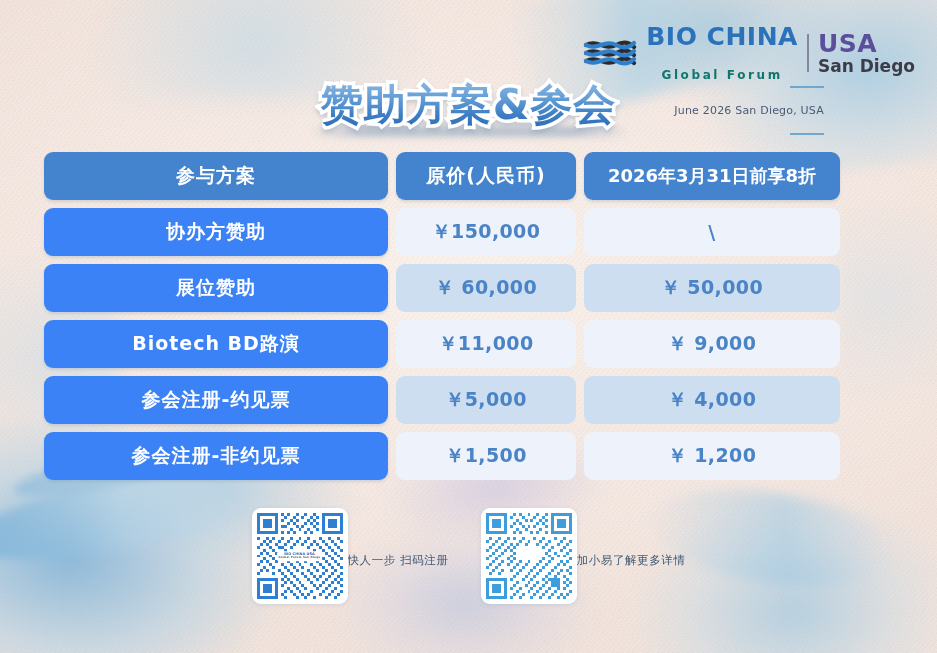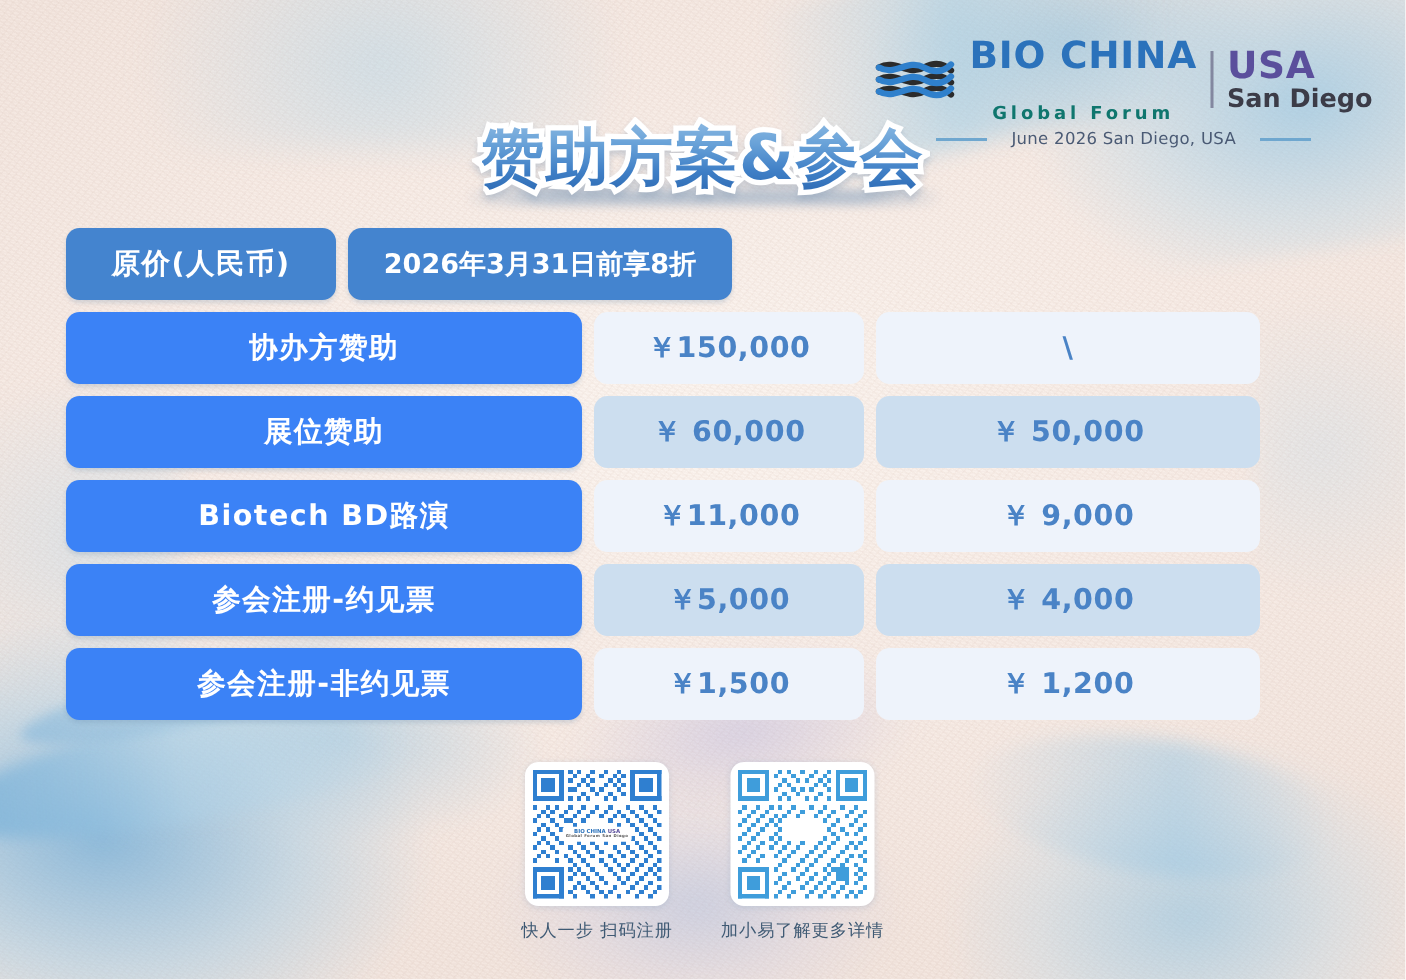--- a/index.html
+++ b/index.html
@@ -199,23 +199,24 @@
   }
   .bc-usa-small {
     font-size: 17px;
     font-weight: bold;
     color: #3c3c48;
     margin-top: 2px;
     font-family: "DejaVu Sans", "Liberation Sans", sans-serif;
   }
   .bc-date-row {
     display: flex;
-    align-items: center;
+    align-items: flex-end;
     gap: 16px;
     margin-top: 5px;
+    flex-direction: column;
   }
   .bc-rule {
     width: 34px; height: 2px;
     background: #6fa7cf;
   }
   .bc-date {
     font-size: 11px;
     color: #4a5a74;
     letter-spacing: .2px;
     font-family: "DejaVu Sans", "Liberation Sans", sans-serif;
@@ -324,21 +325,21 @@
   .qr-area {
     position: absolute;
     left: 0; right: 0;
     top: 508px;
     display: flex;
     justify-content: center;
     gap: 32px;
   }
   .qr-block {
     display: flex;
-    flex-direction: column;
+    flex-direction: row;
     align-items: center;
   }
   .qr-card {
     width: 96px;
     height: 96px;
     background: #ffffff;
     border-radius: 9px;
     padding: 5px;
     box-sizing: border-box;
     box-shadow: 0 1px 4px rgba(120,150,180,.22);
@@ -425,20 +426,21 @@
   <div class="title-wrap">
     <div class="title-shadowbar"></div>
     <div class="title-text">
       <span class="stroke">赞助方案&amp;参会</span>
       <span class="fill">赞助方案&amp;参会</span>
     </div>
   </div>
 
   <div class="table">
     <div class="trow head">
+      <div class="cell c-plan">参与方案</div>
       <div class="cell c-price">原价(人民币)</div>
       <div class="cell c-promo">2026年3月31日前享8折</div>
     </div>
 
     <div class="trow brow tone-a">
       <div class="cell c-plan">协办方赞助</div>
       <div class="cell c-price val-cell val">￥150,000</div>
       <div class="cell c-promo val-cell val">\</div>
     </div>
 

